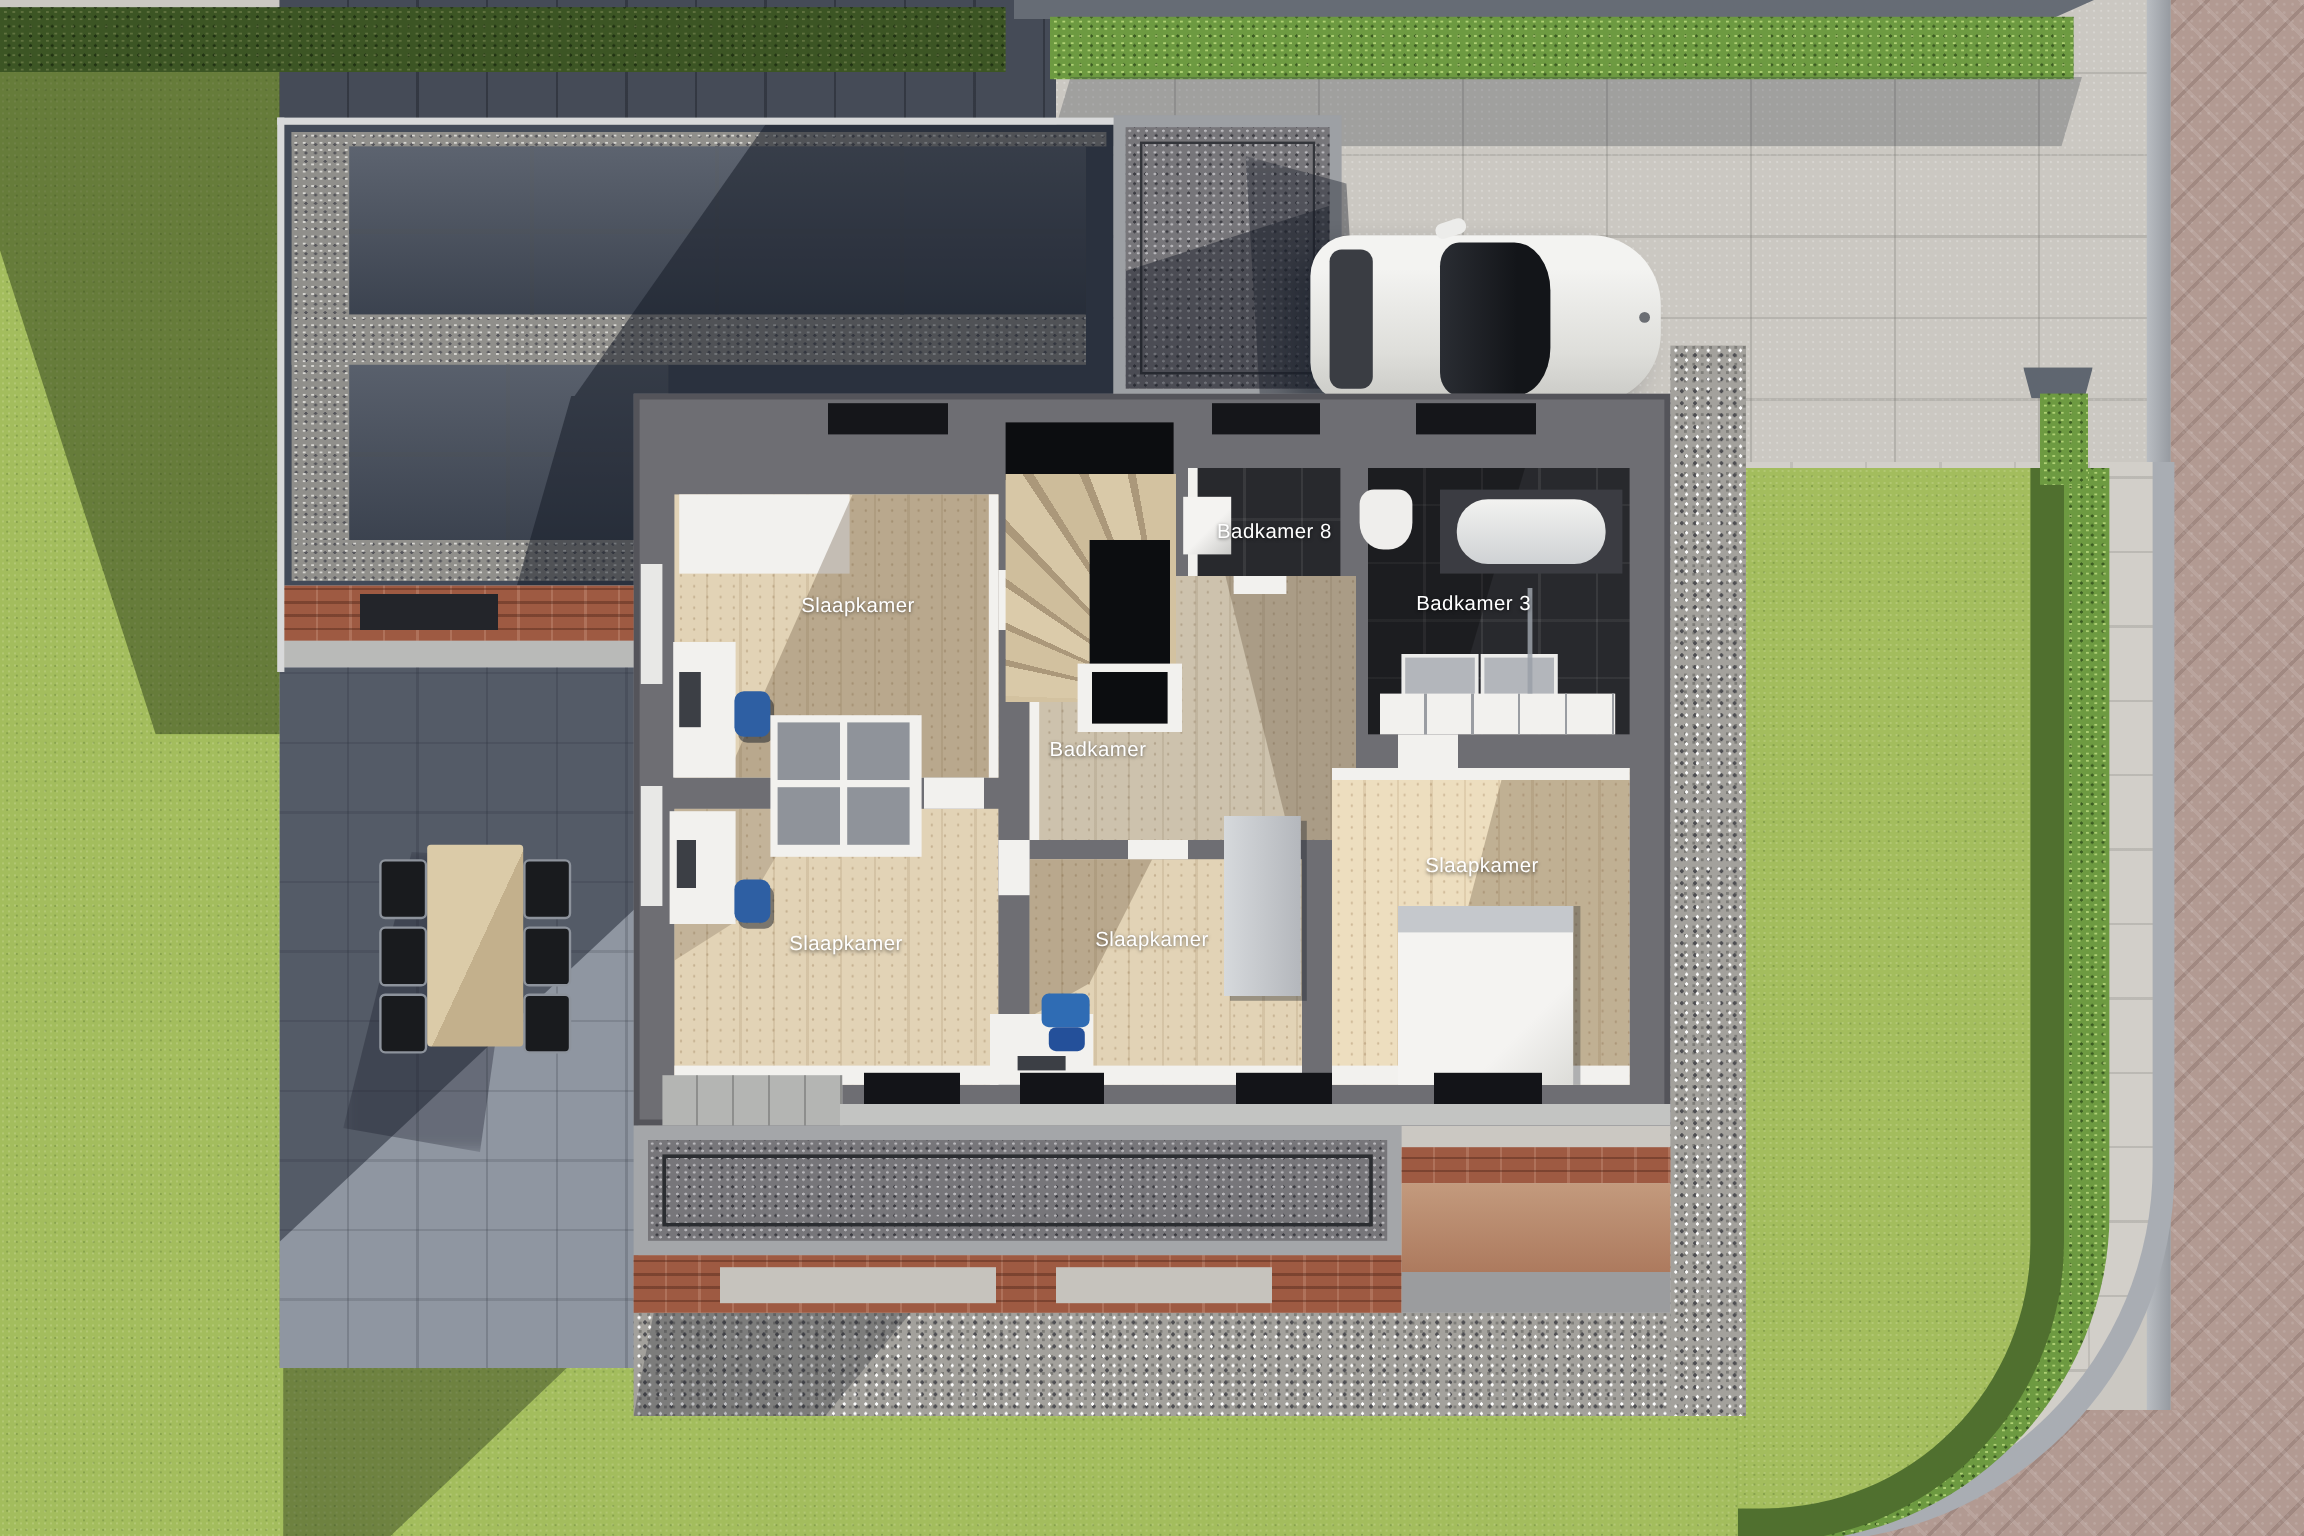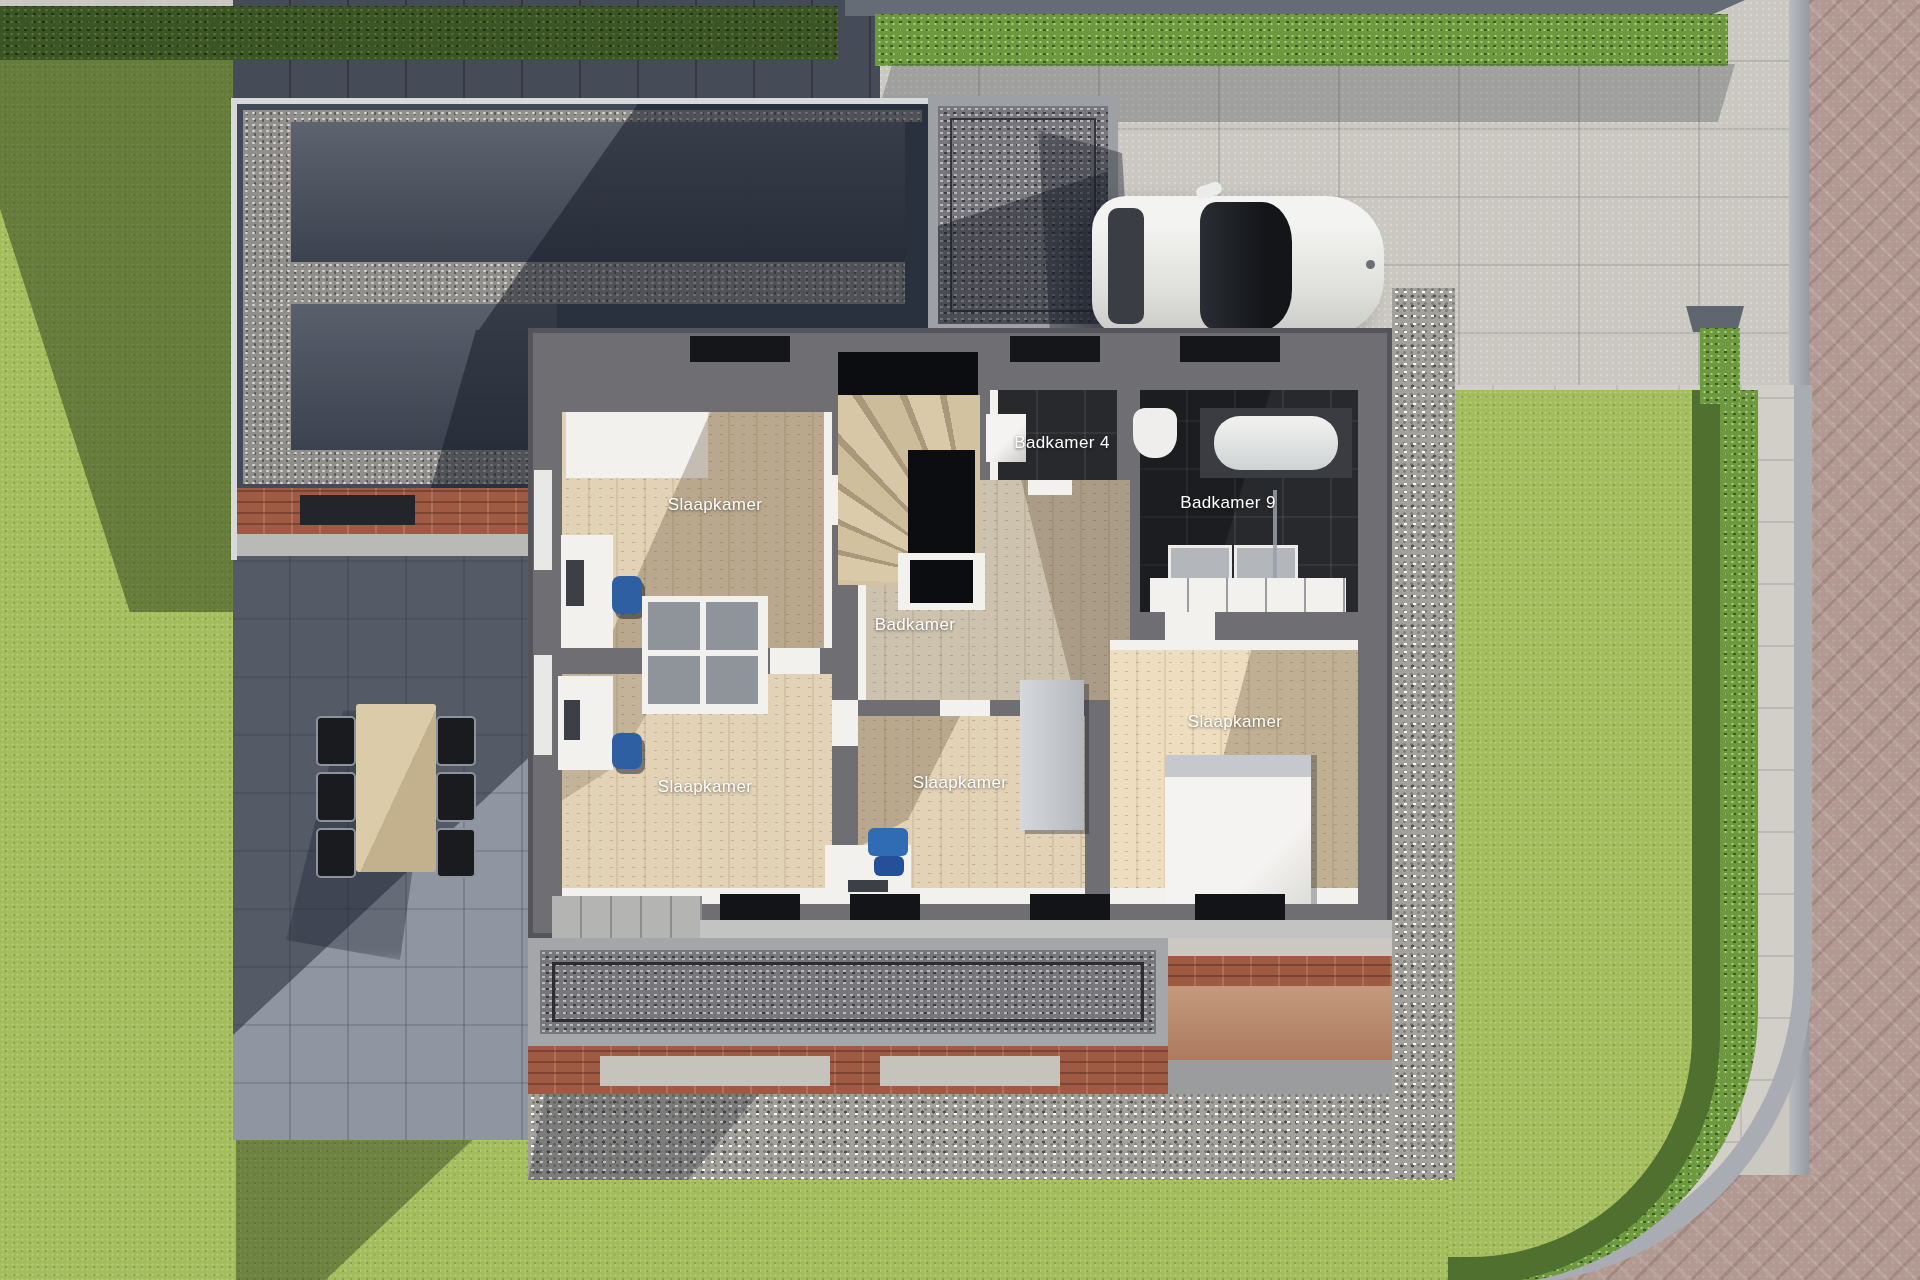--- a/index.html
+++ b/index.html
@@ -224,22 +224,22 @@
     <div class="a" style="left:492px;top:352px;width:64px;height:150px;background:linear-gradient(90deg,#d6d9dc,#b4b7bc);box-shadow:5px 4px 0 rgba(20,25,35,.35);"></div>
     <div class="a white" style="left:297px;top:517px;width:86px;height:59px;"></div>
     <div class="a" style="left:320px;top:552px;width:40px;height:12px;background:#3c3f45;"></div>
     <div class="a" style="left:340px;top:500px;width:40px;height:28px;background:#2f6cb4;border-radius:6px;"></div>
     <div class="a" style="left:346px;top:528px;width:30px;height:20px;background:#24509a;border-radius:6px;"></div>
 
     <div class="a" style="left:637px;top:427px;width:146px;height:149px;background:linear-gradient(135deg,#f4f3f1 70%,#dcdcd8);box-shadow:6px 0 0 rgba(20,25,35,.3);"></div>
     <div class="a" style="left:637px;top:427px;width:146px;height:22px;background:#c5c8cc;"></div>
 
     <div class="a room-label" style="left:187px;top:177px;">Slaapkamer</div>
-    <div class="a room-label" style="left:534px;top:115px;">Badkamer 4</div>
-    <div class="a room-label" style="left:700px;top:175px;">Badkamer 9</div>
+    <div class="a room-label" style="left:534px;top:115px;">Badkamer 8</div>
+    <div class="a room-label" style="left:700px;top:175px;">Badkamer 3</div>
     <div class="a room-label" style="left:387px;top:297px;">Badkamer</div>
     <div class="a room-label" style="left:177px;top:459px;">Slaapkamer</div>
     <div class="a room-label" style="left:432px;top:455px;">Slaapkamer</div>
     <div class="a room-label" style="left:707px;top:394px;">Slaapkamer</div>
   </div>
 
   <div class="a" style="left:552px;top:896px;width:150px;height:42px;background:#b4b5b3;background-image:repeating-linear-gradient(90deg,transparent 0 28px,rgba(70,70,70,.35) 28px 30px);"></div>
   <div class="a" style="left:720px;top:894px;width:80px;height:26px;background:#131418;"></div>
   <div class="a" style="left:850px;top:894px;width:70px;height:26px;background:#131418;"></div>
   <div class="a" style="left:1030px;top:894px;width:80px;height:26px;background:#131418;"></div>

